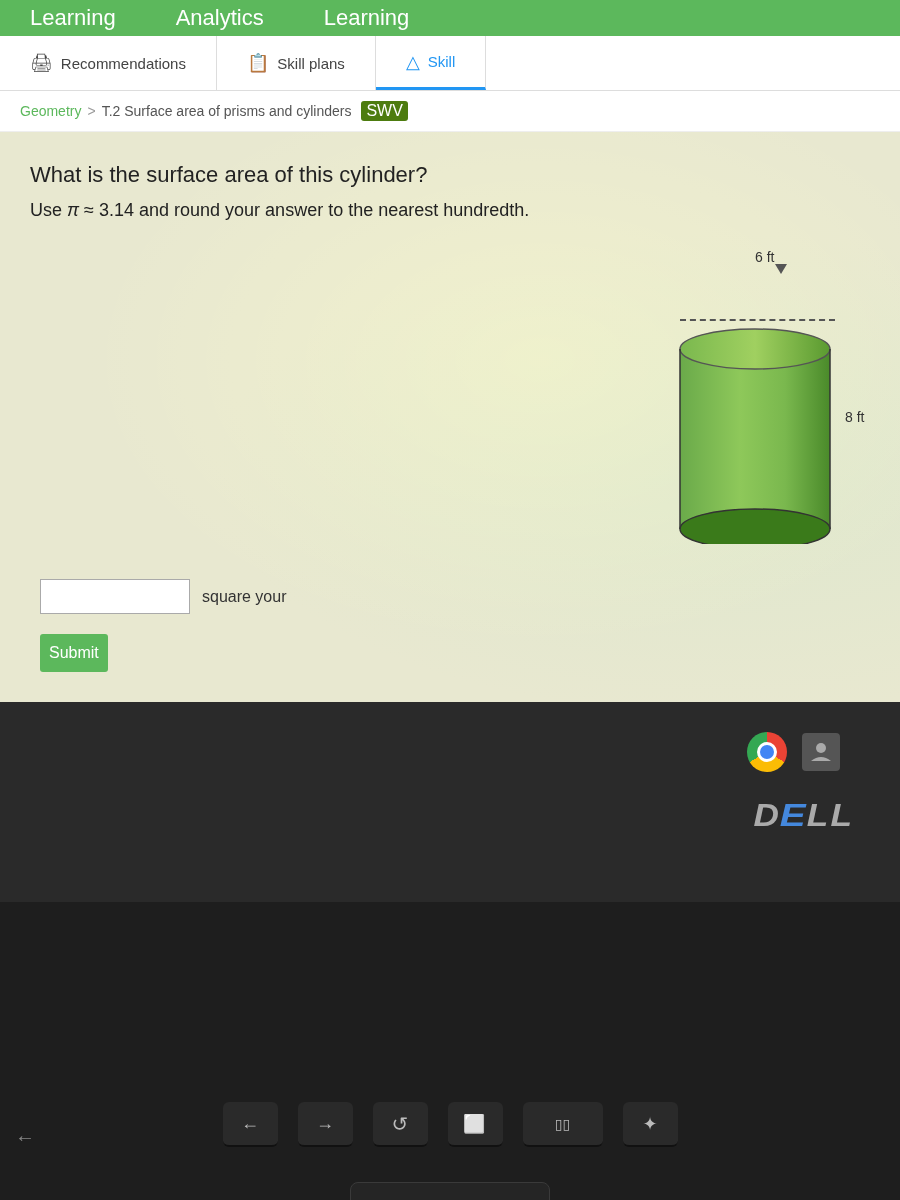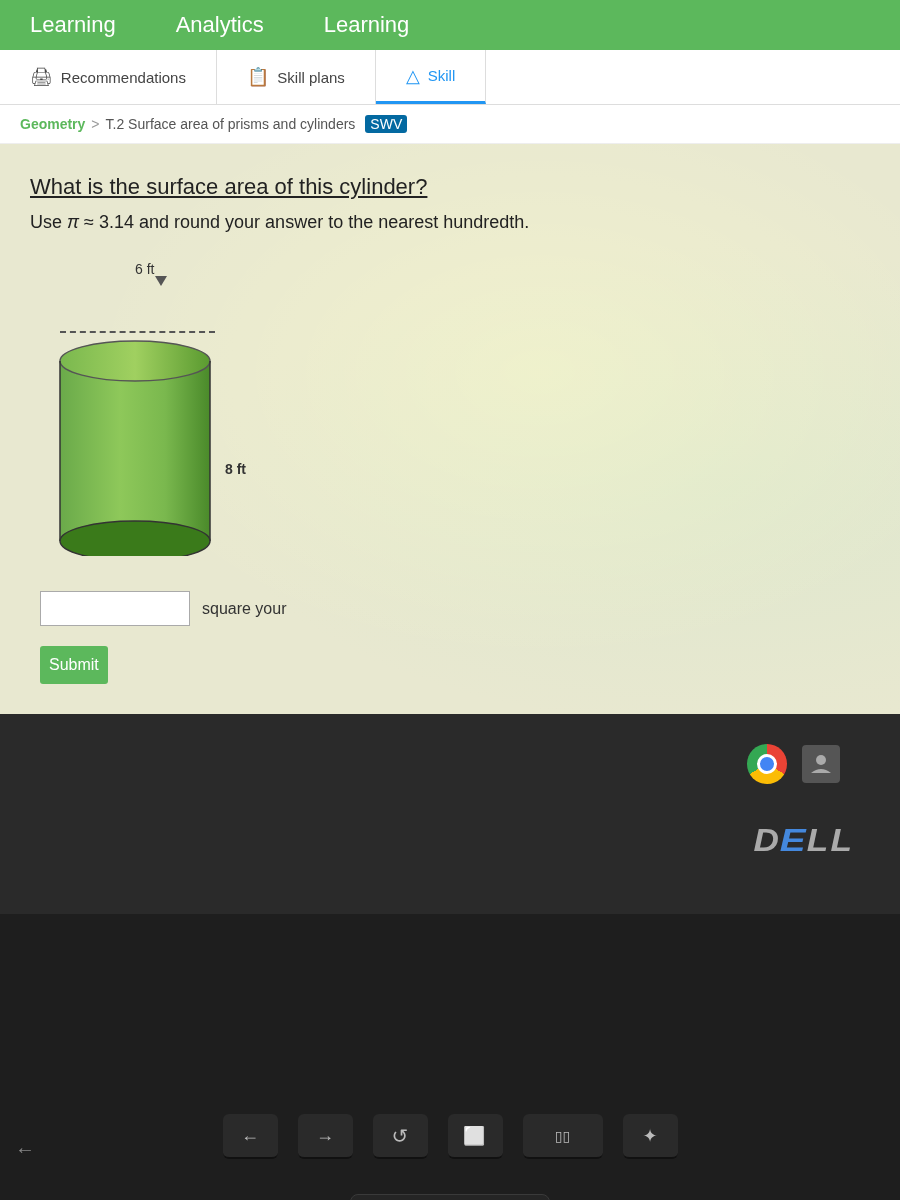--- a/index.html
+++ b/index.html
@@ -7,21 +7,21 @@
       width: 900px;
       height: 1200px;
       font-family: Arial, sans-serif;
       background: #1a1a1a;
       overflow: hidden;
     }
 
     
     .top-nav {
       background: #5cb85c;
-      height: 50px;
+      height: 36px;
       display: flex;
       align-items: center;
       padding: 0 20px;
       gap: 40px;
     }
     .nav-item {
       color: white;
       font-size: 22px;
       font-weight: 400;
       cursor: pointer;
@@ -62,63 +62,63 @@
       font-size: 14px;
       color: #555;
       display: flex;
       align-items: center;
       gap: 6px;
       border-bottom: 1px solid #eee;
     }
     .breadcrumb-link {
       color: #5cb85c;
       cursor: pointer;
-      font-weight: 700;
+      font-weight: 400;
     }
     .breadcrumb-sep {
       color: #999;
     }
     .breadcrumb-swv {
-      background: #0369a1;
+      background: #4d7c0f;
       color: white;
       border-radius: 3px;
       padding: 1px 5px;
-      font-size: 14px;
+      font-size: 16px;
       margin-left: 4px;
     }
 
     
     .main-content {
       background: #e8e8d0;
       min-height: 560px;
       padding: 30px 30px;
       background-image: radial-gradient(ellipse at 60% 40%, rgba(255,255,200,0.4) 0%, transparent 60%),
                         radial-gradient(ellipse at 80% 60%, rgba(200,230,200,0.3) 0%, transparent 50%);
     }
 
     .question-title {
       font-size: 22px;
       color: #222;
       margin-bottom: 12px;
       font-weight: 500;
-      text-decoration: underline;
     }
 
     .question-instruction {
       font-size: 18px;
       color: #222;
       margin-bottom: 48px;
     }
 
     .cylinder-section {
       display: flex;
       align-items: flex-start;
       gap: 20px;
       margin-bottom: 30px;
       position: relative;
+      justify-content: flex-end;
     }
 
     .cylinder-container {
       position: relative;
       width: 200px;
       height: 270px;
       margin-left: 20px;
       margin-top: 10px;
     }
 
@@ -151,22 +151,21 @@
       border-top: 2px dashed #555;
     }
 
     
     .label-8ft {
       position: absolute;
       top: 130px;
       left: 175px;
       font-size: 14px;
       color: #333;
-      font-weight: 700;
-      margin-top: 40px;
+      font-weight: 400;
     }
 
     
     .cylinder-svg {
       position: absolute;
       top: 25px;
       left: 0;
     }
 
     
@@ -250,21 +249,21 @@
       display: flex;
       align-items: center;
       justify-content: center;
       color: white;
       font-size: 18px;
     }
 
     
     .dell-logo {
       position: absolute;
-      top: 108px;
+      top: 95px;
       right: 50px;
       color: #aaa;
       font-size: 32px;
       font-weight: 700;
       font-style: italic;
       letter-spacing: 2px;
     }
     .dell-logo span {
       display: inline-block;
       transform: scaleX(1.1);

